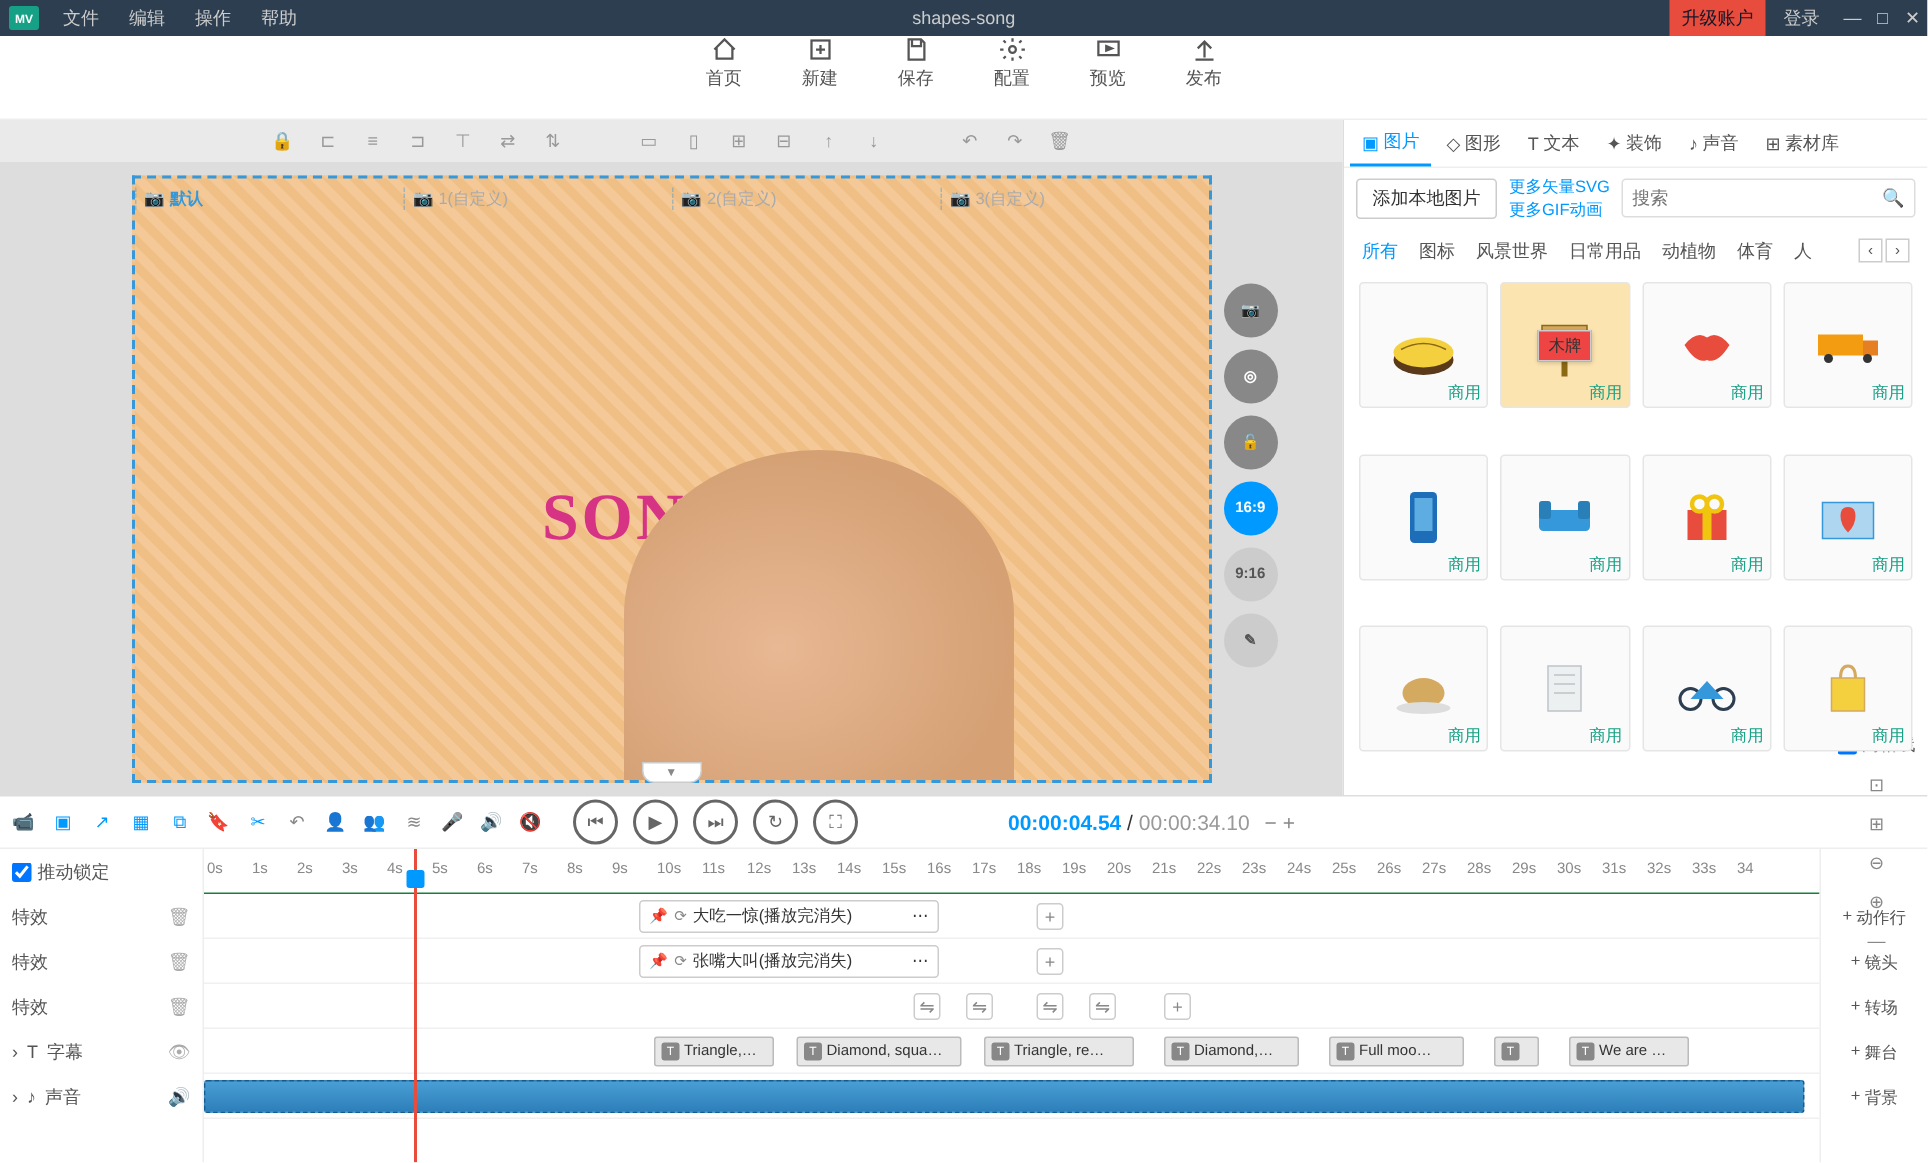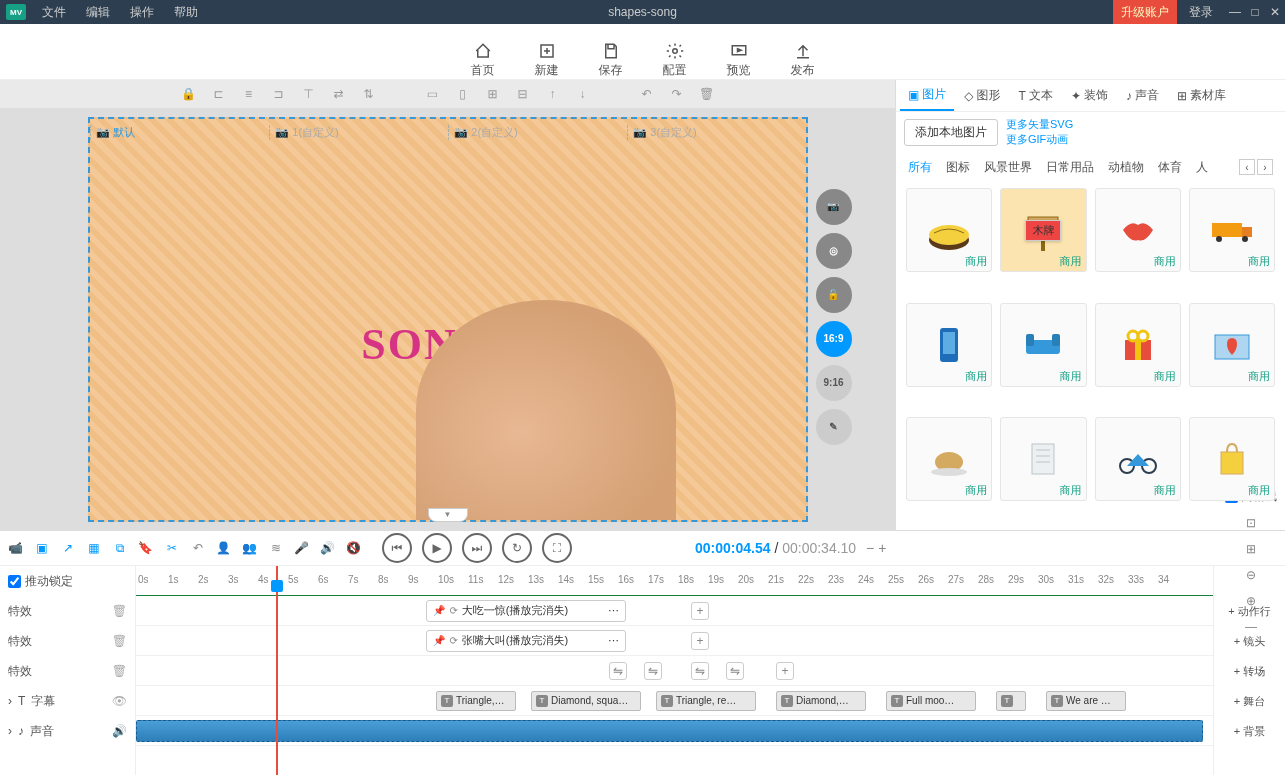--- a/index.html
+++ b/index.html
@@ -3,38 +3,38 @@
 <meta charset="utf-8">
 <style>
 * { margin: 0; padding: 0; box-sizing: border-box; font-family: "Microsoft YaHei", sans-serif; }
 body { width: 1285px; height: 775px; overflow: hidden; background: #fff; font-size: 12px; color: #333; }
 
 .titlebar { height: 24px; background: #2c3e50; display: flex; align-items: center; color: #ccc; position: relative; }
 .titlebar .logo { width: 20px; height: 16px; background: #16a085; margin: 0 6px; border-radius: 2px; display:flex;align-items:center;justify-content:center;color:#fff;font-size:8px;font-weight:bold; }
 .titlebar .menu-item { padding: 0 10px; cursor: pointer; font-size: 12px; }
 .titlebar .title { position: absolute; left: 50%; transform: translateX(-50%); font-size: 12px; }
 .titlebar .right { position: absolute; right: 0; display: flex; align-items: center; height: 100%; }
-.titlebar .upgrade { background: #e74c3c; color: #fef9c3; padding: 0 8px; height: 100%; display: flex; align-items: center; }
+.titlebar .upgrade { background: #e74c3c; color: #0f172a; padding: 0 8px; height: 100%; display: flex; align-items: center; }
 .titlebar .login { padding: 0 12px; }
 .titlebar .winbtn { width: 20px; text-align:center; cursor:pointer; }
 
-.maintoolbar { height: 56px; background: #fff; display: flex; justify-content: center; align-items: flex-end; gap: 40px; border-bottom:1px solid #eee;}
+.maintoolbar { height: 56px; background: #fff; display: flex; justify-content: center; align-items: flex-start; gap: 40px; border-bottom:1px solid #eee;}
 .maintoolbar .tbtn { display: flex; flex-direction: column; align-items: center; gap: 2px; cursor: pointer; color:#555;}
 .maintoolbar .tbtn svg { width: 18px; height: 18px; }
 .maintoolbar .tbtn span { font-size: 12px; }
 
 .workspace { height: 450px; display: flex; }
 .canvas-area { flex: 1; display: flex; flex-direction: column; background: #f5f5f5; }
 .canvas-toolbar { height: 28px; background: #eaeaea; display: flex; align-items: center; gap: 14px; padding: 0 12px; justify-content:center; }
 .canvas-toolbar .icon { width: 16px; height: 16px; color: #999; cursor:pointer; display:flex;align-items:center;justify-content:center;}
 .canvas-stage { flex: 1; display: flex; align-items: center; justify-content: center; position: relative; background:#ddd;}
 .stage { width: 720px; height: 405px; background: #f4c997; position: relative; background-image: repeating-linear-gradient(45deg, #f0bf85 0 6px, #f4c997 6px 12px); border: 2px dashed #3498db;}
 .stage .markers { position:absolute; top:6px; left:0; right:0; display:flex; }
 .stage .marker { flex:1; font-size:11px; color:#3498db; padding-left:6px; border-left:1px dashed rgba(52,152,219,0.4);}
-.stage .marker:first-child { color:#3498db; font-weight:normal;}
+.stage .marker:first-child { color:#3498db; font-weight:bold;}
 .stage .marker.dim { color:#aaa; }
 .stage .shapes-text { position: absolute; top: 110px; left: 50%; transform: translateX(-50%); font-family: Georgia, serif; font-weight: bold; font-size: 44px; letter-spacing: 2px; }
 .stage .shapes-text span:nth-child(1){color:#e74c3c;} .stage .shapes-text span:nth-child(2){color:#e67e22;} .stage .shapes-text span:nth-child(3){color:#f1c40f;} .stage .shapes-text span:nth-child(4){color:#27ae60;} .stage .shapes-text span:nth-child(5){color:#e74c3c;} .stage .shapes-text span:nth-child(6){color:#f4a0b0;}
 .stage .son-text { position: absolute; top: 200px; left: 320px; transform: translateX(-50%); font-family: Georgia, serif; font-weight: bold; font-size: 44px; color: #d63384; letter-spacing: 2px;}
 .hand { position:absolute; bottom:0; right:130px; width:260px; height:220px; background: radial-gradient(ellipse at 40% 60%, #e8b894 0%, #d4a074 70%); border-radius: 50% 50% 0 0; }
 .pen { position:absolute; bottom:130px; right:210px; width:180px; height:12px; background:#222; transform:rotate(-35deg); border-radius:6px;}
 
 .side-controls { position:absolute; right:-46px; top:70px; display:flex; flex-direction:column; gap:8px;}
 .side-controls .circ { width:36px; height:36px; border-radius:50%; background:#888; display:flex;align-items:center;justify-content:center;color:#fff;font-size:10px;font-weight:bold;cursor:pointer;}
 .side-controls .circ.active { background:#0099ff; }
@@ -59,21 +59,21 @@
 .rp-item .badge { position:absolute; bottom:2px; right:4px; font-size:11px; color:#16a085;}
 .rp-item .tooltip { position:absolute; background:#ef4444; border:1px solid #ccc; padding:2px 6px; font-size:11px; box-shadow:0 1px 3px rgba(0,0,0,0.2);}
 .rp-item svg { width:50px; height:50px; }
 
 .timeline-area { height: 245px; background: #fff; display:flex; flex-direction:column;}
 .tl-toolbar { height: 36px; display:flex; align-items:center; padding: 0 8px; gap:10px; border-top:1px solid #ddd;border-bottom:1px solid #eee;}
 .tl-toolbar .icon { width:16px; height:16px; color:#0099ff; cursor:pointer;display:flex;align-items:center;justify-content:center;}
 .tl-toolbar .icon.gray { color:#888;}
 .tl-toolbar .playgroup { display:flex; gap:10px; margin: 0 10px;}
 .tl-toolbar .playbtn { width:30px; height:30px; border:2px solid #666; border-radius:50%; display:flex;align-items:center;justify-content:center;cursor:pointer;color:#666;}
-.tl-toolbar .timecode { margin-left: 103px; font-size: 14px;}
+.tl-toolbar .timecode { margin-left: 80px; font-size: 14px;}
 .tl-toolbar .timecode .cur { color:#0099ff; font-weight:bold;}
 .tl-toolbar .timecode .tot { color:#999;}
 .tl-toolbar .right-tools { margin-left:auto; display:flex; align-items:center; gap:10px; color:#555;flex-direction:column;}
 .tl-toolbar .chk { display:flex; align-items:center; gap:3px;}
 
 .tl-body { flex:1; display:flex; }
 .tl-left { width: 136px; border-right:1px solid #eee; display:flex; flex-direction:column;}
 .tl-left .row { height: 30px; display:flex; align-items:center; padding:0 8px; gap:6px; font-size:12px; color:#555;}
 .tl-left .chk2 { display:flex; align-items:center; gap:4px;}
 .tl-left .trash { margin-left:auto; color:#aaa; cursor:pointer;}
@@ -208,20 +208,24 @@
       <div class="rp-tab">T <span>文本</span></div>
       <div class="rp-tab">✦ <span>装饰</span></div>
       <div class="rp-tab">♪ <span>声音</span></div>
       <div class="rp-tab">⊞ <span>素材库</span></div>
     </div>
     <div class="rp-subbar">
       <div class="addbtn">添加本地图片</div>
       <div class="links">
         <a>更多矢量SVG</a>
         <a>更多GIF动画</a>
+      </div>
+      <div class="rp-search">
+        <input placeholder="搜索" style="">
+        <span>🔍</span>
       </div>
     </div>
     <div class="rp-cats">
       <span class="cat active">所有</span>
       <span class="cat">图标</span>
       <span class="cat">风景世界</span>
       <span class="cat">日常用品</span>
       <span class="cat">动植物</span>
       <span class="cat">体育</span>
       <span class="cat">人</span>

